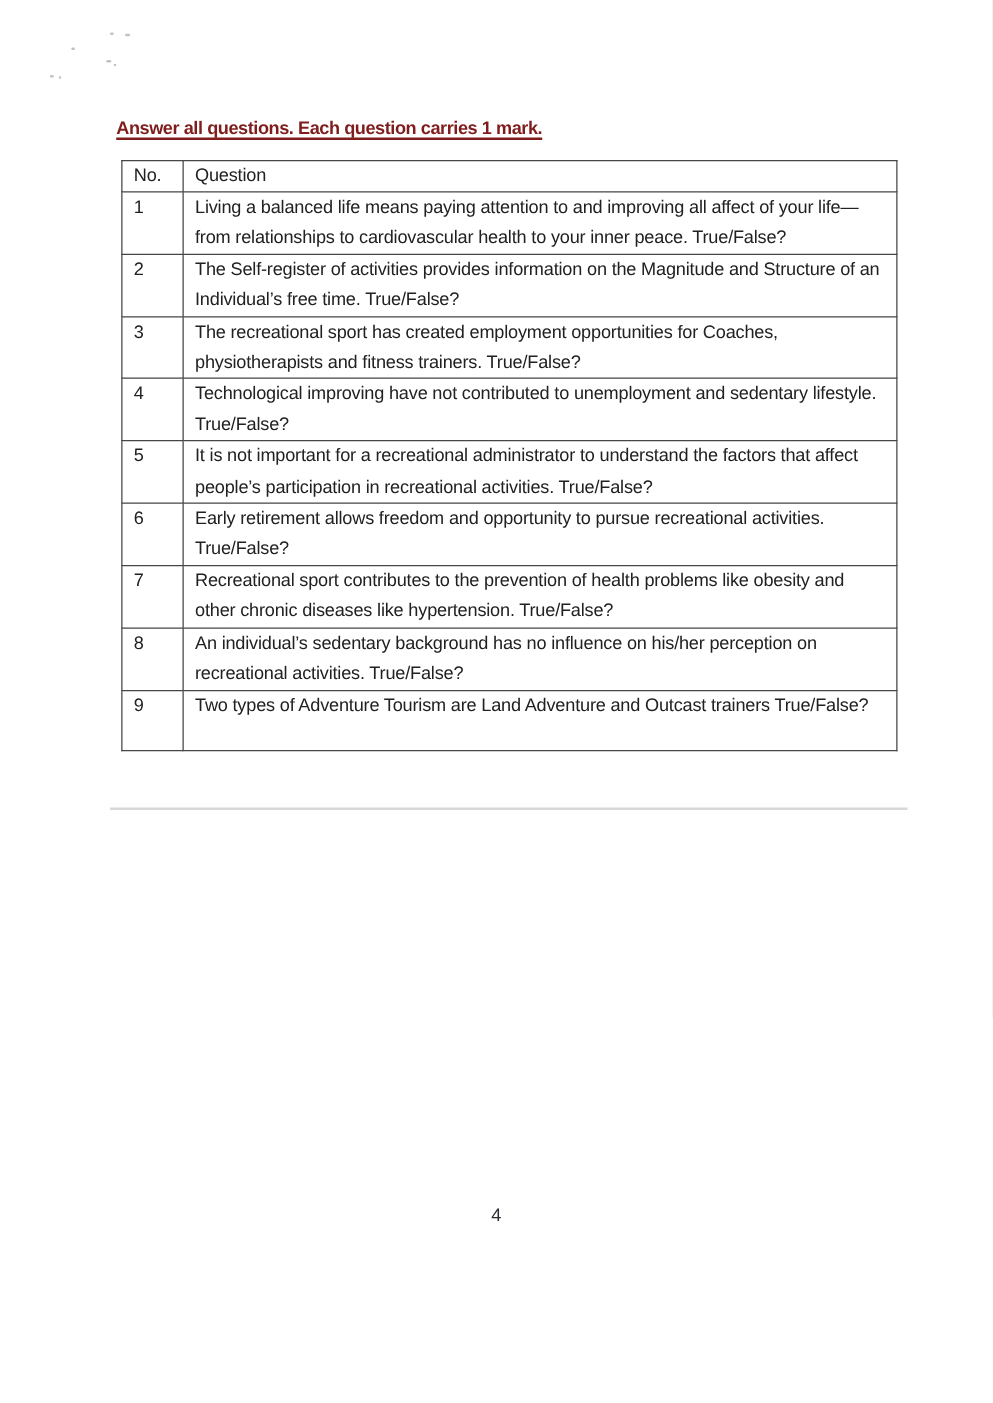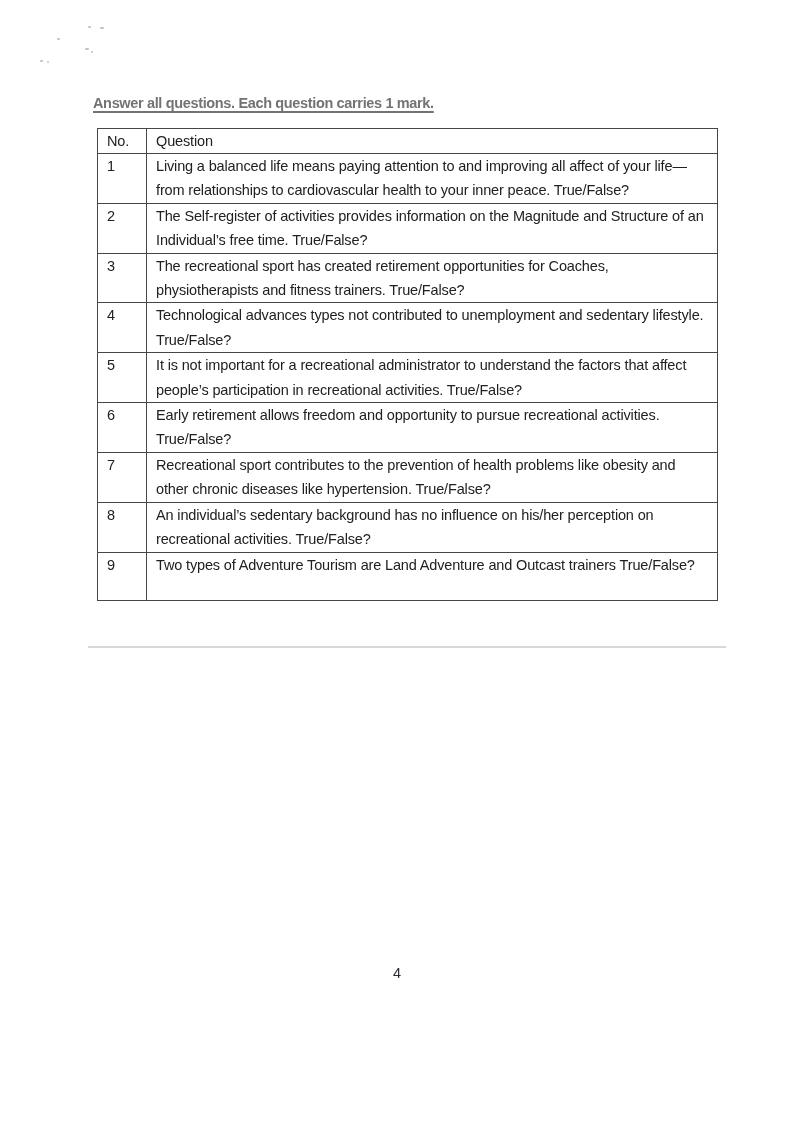--- a/index.html
+++ b/index.html
@@ -33,21 +33,21 @@
   .instruction {
     position: absolute;
     left: 93px;
     top: 95px;
     font-size: 14.5px;
     font-weight: 700;
     letter-spacing: -0.35px;
     text-decoration: underline;
     text-decoration-thickness: 1.5px;
     text-underline-offset: 3px;
-    color: #737373;
+    color: #7f1d1d;
   }
 
   table.questions {
     position: absolute;
     left: 97px;
     top: 128px;
     width: 621px;
     border-collapse: collapse;
     table-layout: fixed;
     padding-left: 12px;
@@ -125,25 +125,25 @@
       <tr>
         <td class="no-cell">1</td>
         <td class="q-cell"><span>Living a balanced life means paying attention to and improving all affect of your life—from relationships to cardiovascular health to your inner peace.</span> <span class="tf-bold">True/False?</span></td>
       </tr>
       <tr>
         <td class="no-cell">2</td>
         <td class="q-cell"><span>The Self-register of activities provides information on the Magnitude and Structure of an Individual’s free time.</span> <span class="tf-bold">True/False?</span></td>
       </tr>
       <tr>
         <td class="no-cell">3</td>
-        <td class="q-cell"><span>The recreational sport has created retirement opportunities for Coaches, physiotherapists and fitness trainers.</span> <span class="tf-bold">True/False?</span></td>
+        <td class="q-cell"><span>The recreational sport has created employment opportunities for Coaches, physiotherapists and fitness trainers.</span> <span class="tf-bold">True/False?</span></td>
       </tr>
       <tr>
         <td class="no-cell">4</td>
-        <td class="q-cell"><span>Technological advances types not contributed to unemployment and sedentary lifestyle.</span> <span class="tf-bold">True/False?</span></td>
+        <td class="q-cell"><span>Technological improving have not contributed to unemployment and sedentary lifestyle.</span> <span class="tf-bold">True/False?</span></td>
       </tr>
       <tr>
         <td class="no-cell">5</td>
         <td class="q-cell"><span>It is not important for a recreational administrator to understand the factors that affect people’s participation in recreational activities.</span> <span class="tf-bold">True/False?</span></td>
       </tr>
       <tr>
         <td class="no-cell">6</td>
         <td class="q-cell"><span>Early retirement allows freedom and opportunity to pursue recreational activities.</span> <span class="tf-bold">True/False?</span></td>
       </tr>
       <tr>

